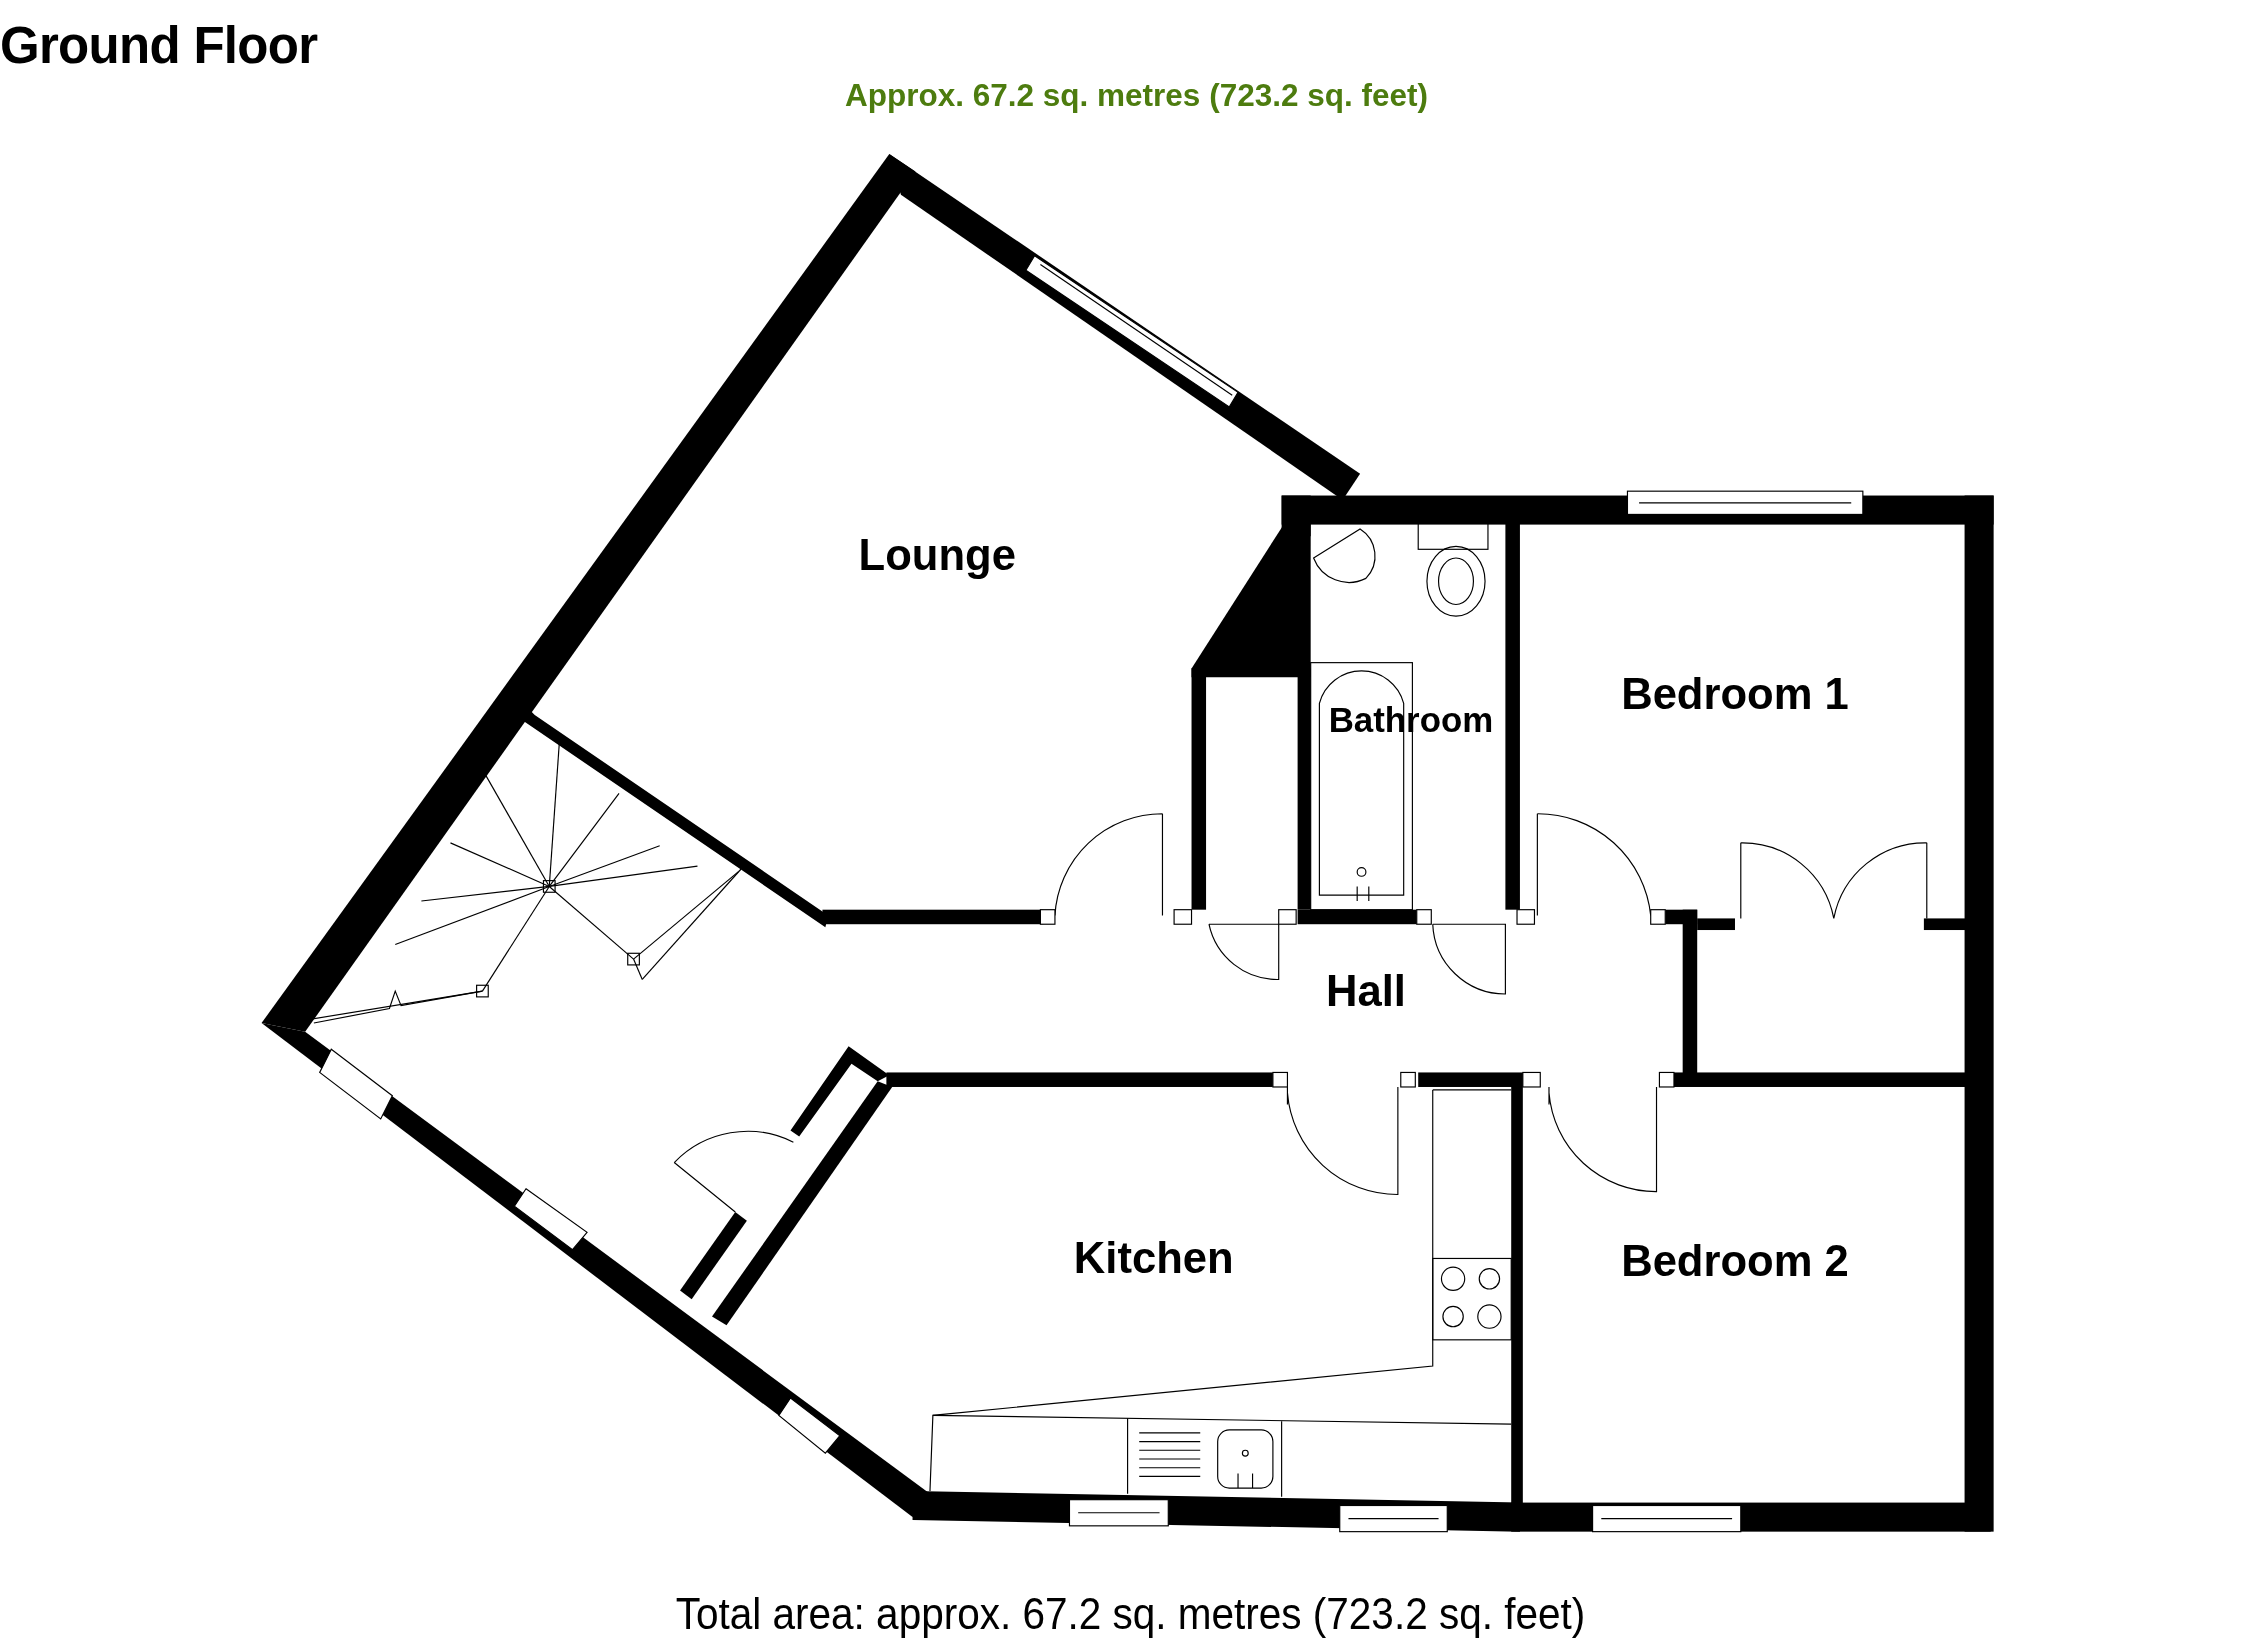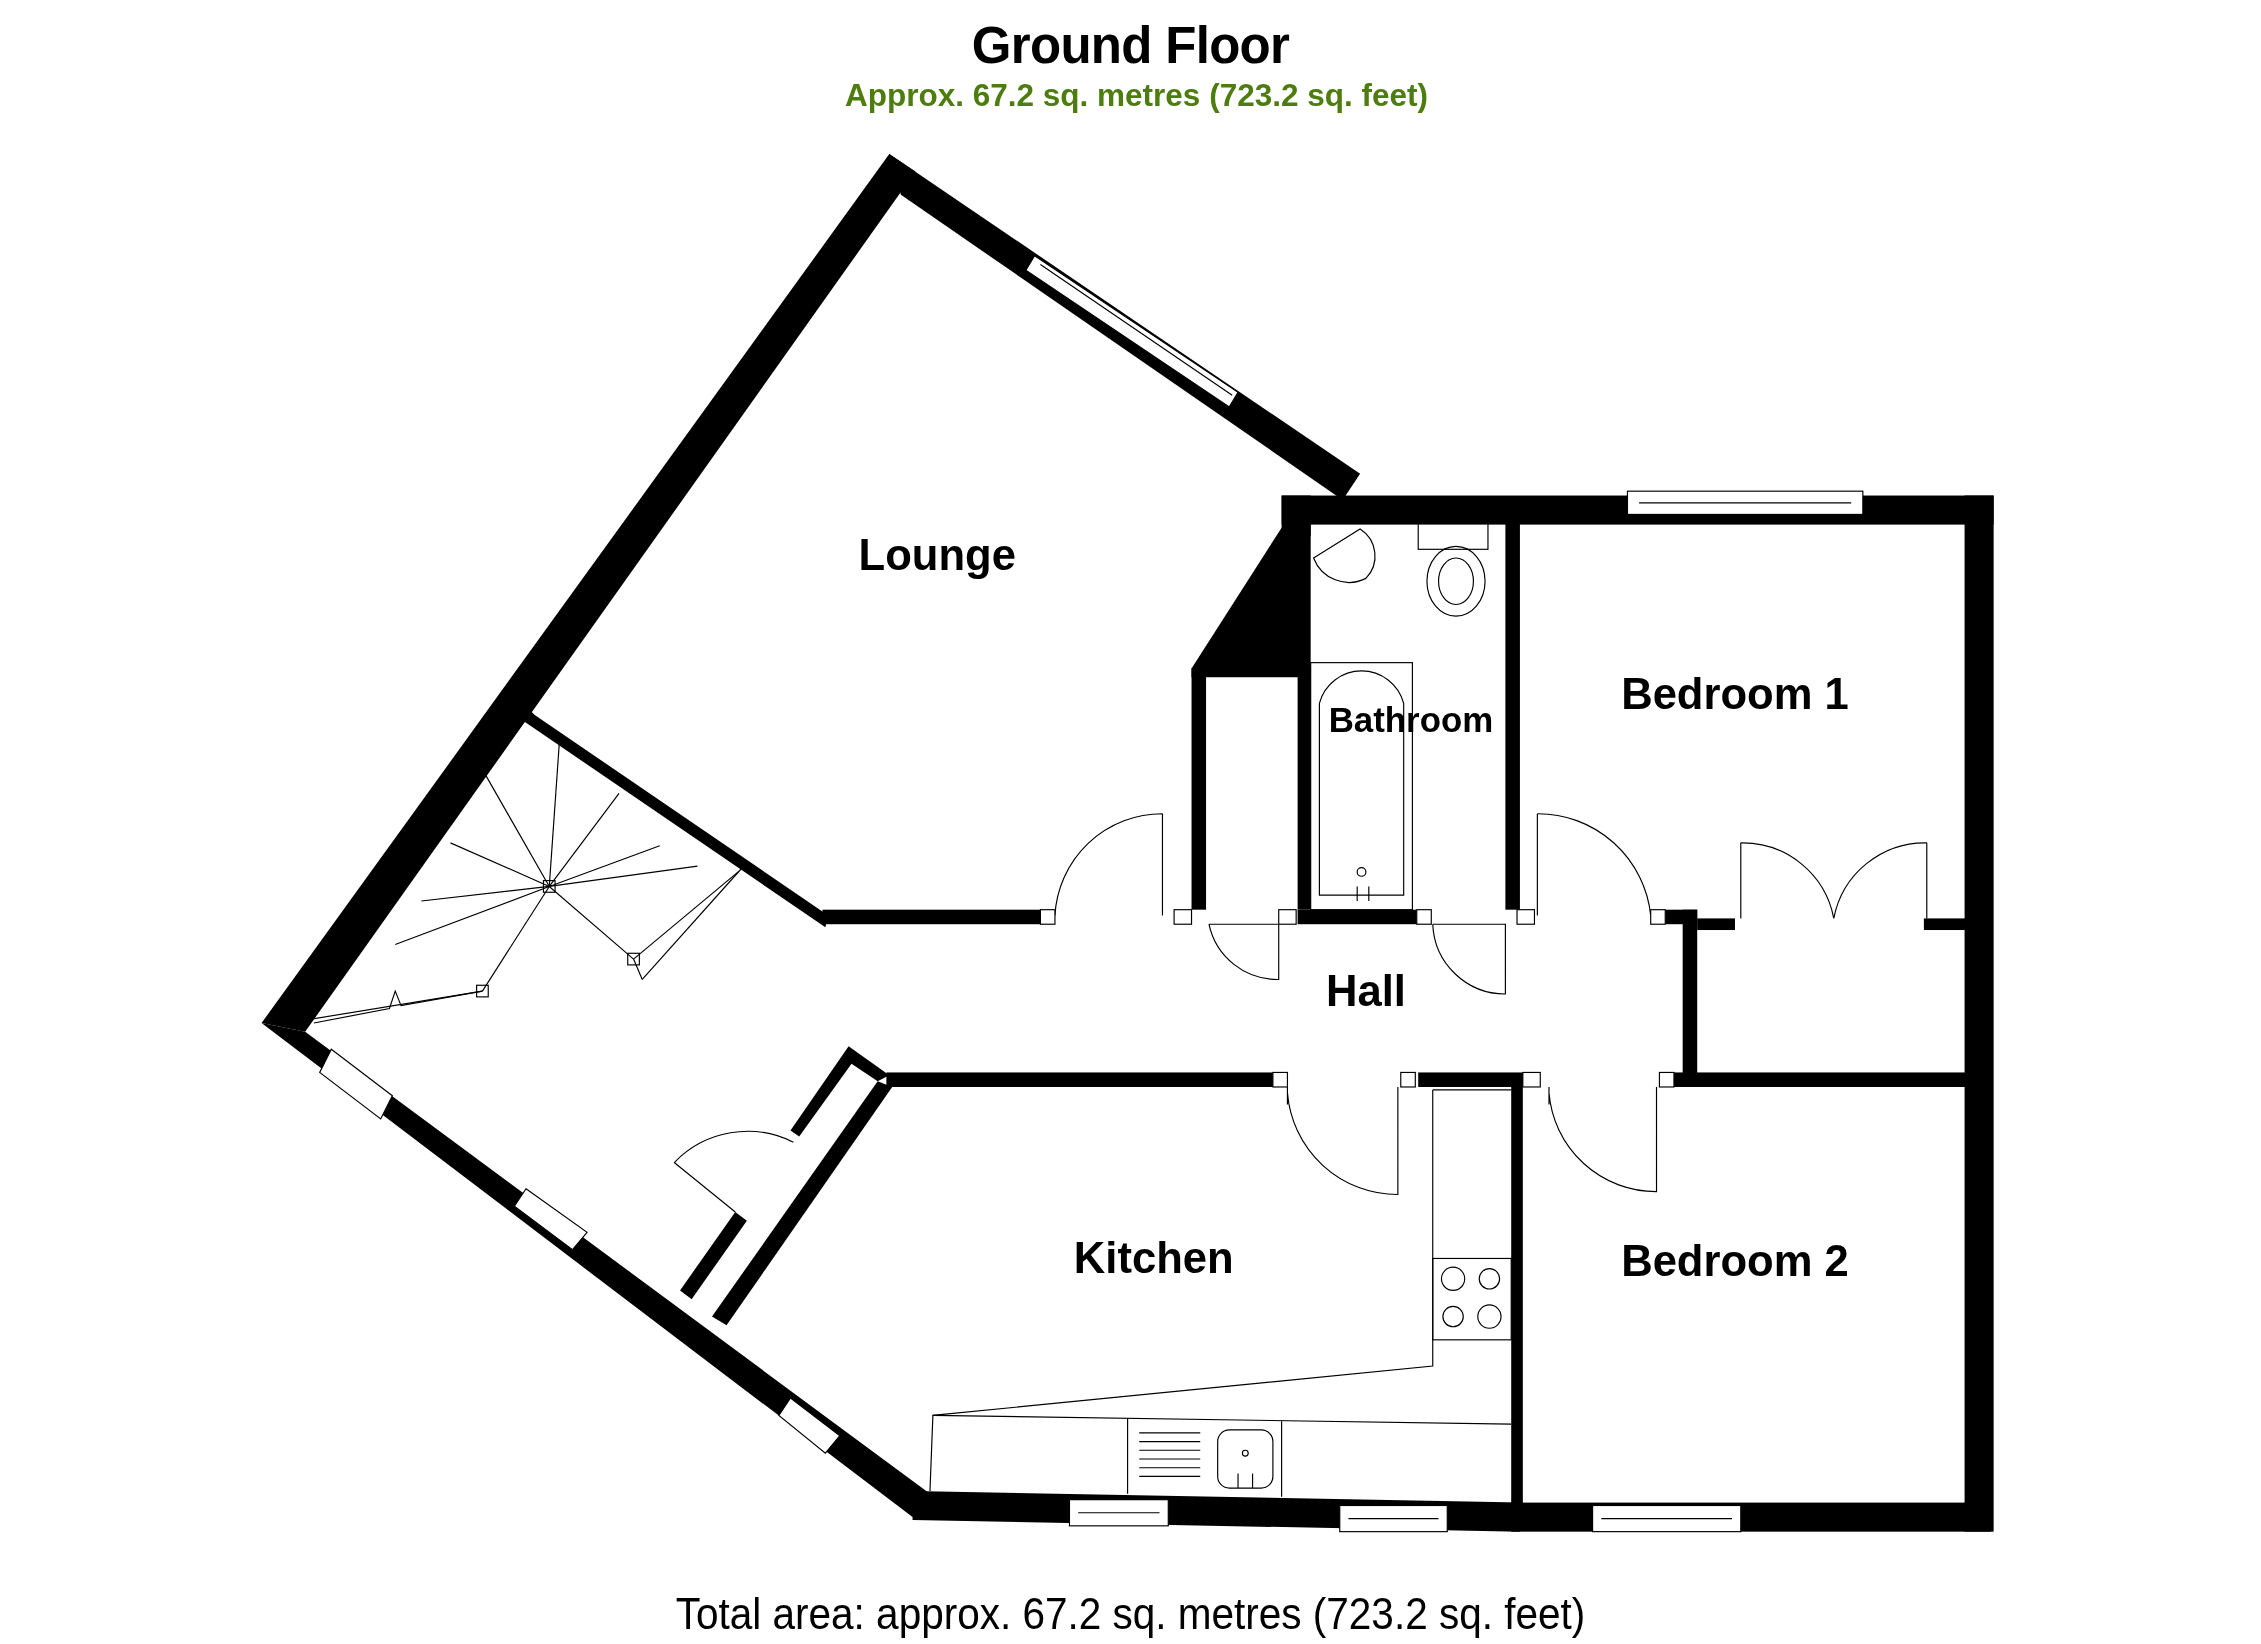--- a/index.html
+++ b/index.html
@@ -1,18 +1,18 @@
 <!DOCTYPE html>
 <html style="font-size:11px"><head>
 <meta charset="utf-8">
 <style>
   html, body { margin:0; padding:0; background:#ffffff; }
   body { width:2261px; height:1645px; position:relative; overflow:hidden; font-family:"Liberation Sans", sans-serif; }
   .plan { position:absolute; left:0; top:0; width:2261px; height:1645px; }
-  .title { position:absolute; left:0; width:2261px; top:16.4px; text-align:center; font-weight:bold; font-size:51px; color:#000; letter-spacing:-0.7px; }
+  .title { position:absolute; left:0; width:2261px; top:16.4px; font-weight:bold; font-size:51px; color:#000; letter-spacing:-0.7px; }
   .subtitle { position:absolute; left:6px; width:2261px; top:77px; text-align:center; font-size:31.5px; color:#4d7c0f;font-weight:bold; }
   .footer { position:absolute; left:0; width:2261px; top:1588px; text-align:center; font-size:45px; color:#000; transform:scaleX(0.9); }
   .room-label { font-family:"Liberation Sans", sans-serif; font-weight:bold; fill:#000; }
   .wall { fill:#000; }
   .thin { fill:none; stroke:#000; stroke-width:0.8; }
   .win { fill:#fff; stroke:#000; stroke-width:0.8; }
 </style>
 </head>
 <body>
 

